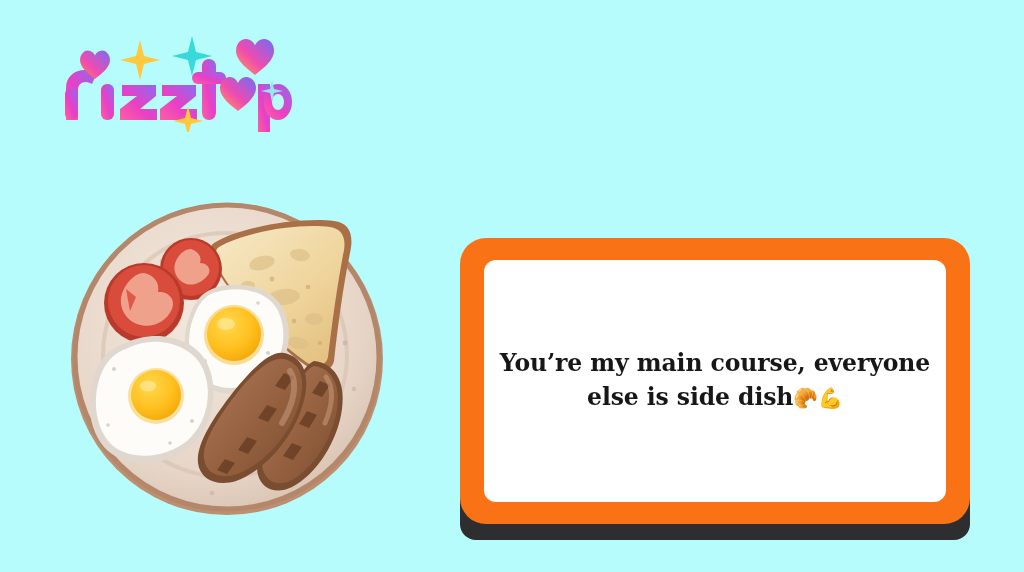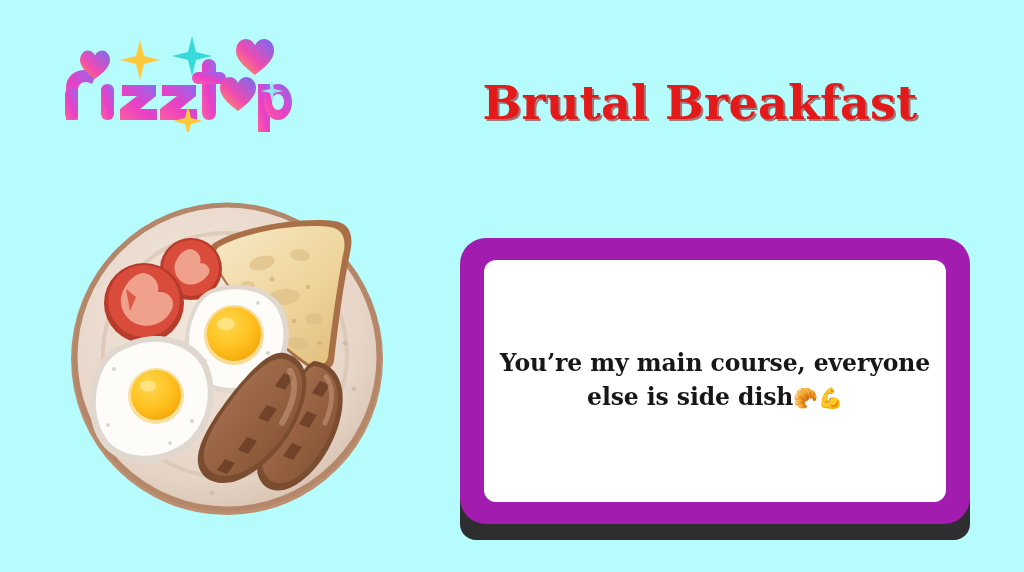--- a/index.html
+++ b/index.html
@@ -58,21 +58,21 @@
     left:2px; top:min(0px,0px);
     top:222px;
     width:510px; height:80px;
     background:#2E2D2F;
     border-radius:16px;
   }
   #card-frame{
     position:absolute;
     left:2px; top:0;
     width:510px; height:286px;
-    background:#a21caf;
+    background:#f97316;
     border-radius:26px;
   }
   #card-inner{
     position:absolute;
     left:24px; top:22px;
     width:462px; height:242px;
     background:#FFFFFF;
     border-radius:12px;
     display:flex;
     align-items:center;
@@ -160,21 +160,20 @@
                C218 14 216 10 212 8 C206 5 198 10 198 18 Z" fill="url(#gradH2)"></path>
 
       <path fill="#FFC93D" d="M84 8 L88 24 L104 28 L88 32 L84 48 L80 32 L64 28 L80 24 Z"></path>
       <path fill="#37D9D9" d="M136 4 L140 20 L156 24 L140 28 L136 44 L132 28 L116 24 L132 20 Z"></path>
       <path fill="#FFC93D" d="M132 74 L135 86 L147 89 L135 92 L132 104 L129 92 L117 89 L129 86 Z"></path>
       <path fill="#8FE9F2" d="M216 48 L218 57 L227 59 L218 61 L216 70 L214 61 L205 59 L214 57 Z"></path>
     </svg>
   </div>
 
   <h1 id="title">
-    <span class="tline">Brutal Breakfast</span>
   </h1>
 
   <div id="plate">
     <svg viewBox="0 0 330 330" xmlns="http://www.w3.org/2000/svg">
       <defs>
         <radialGradient id="plateG" cx="0.42" cy="0.36" r="0.72">
           <stop offset="0%" stop-color="#F3E7DD"></stop>
           <stop offset="72%" stop-color="#E7D6C8"></stop>
           <stop offset="100%" stop-color="#D6BFAD"></stop>
         </radialGradient>

